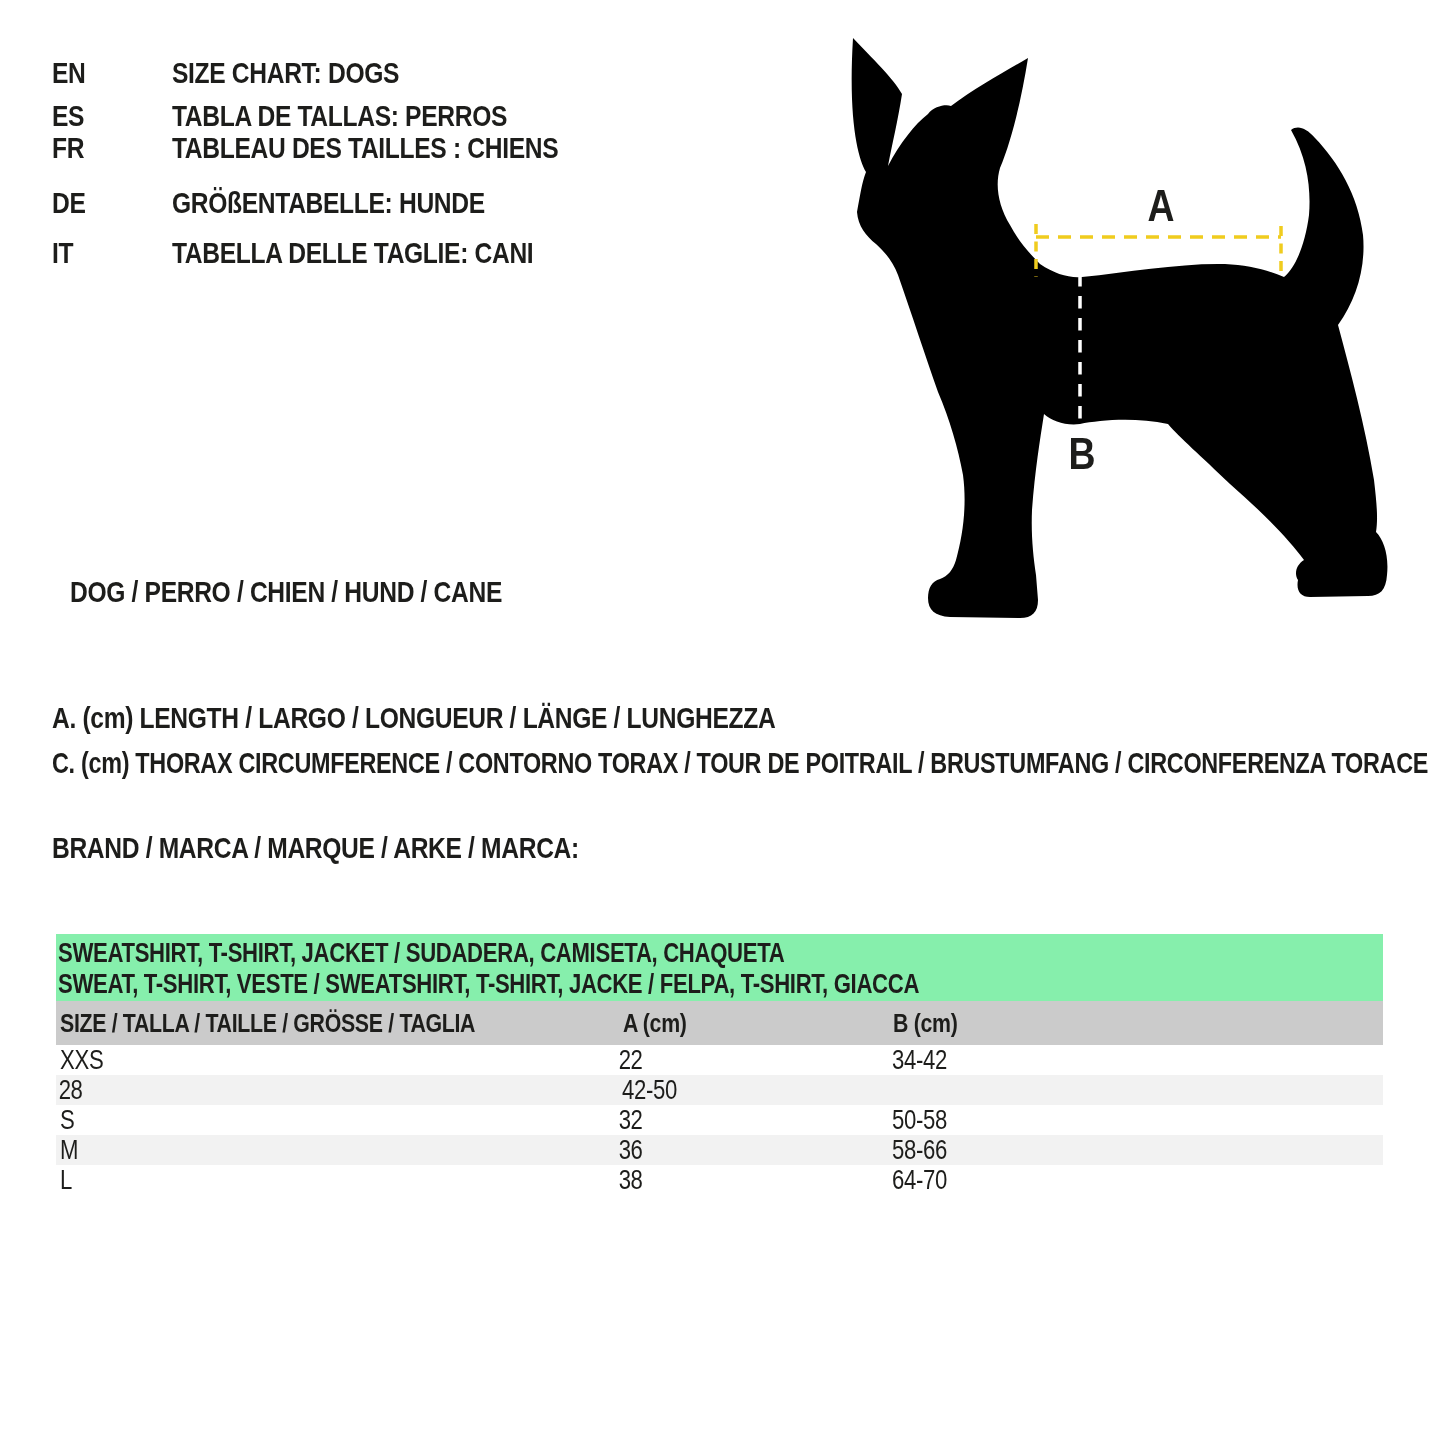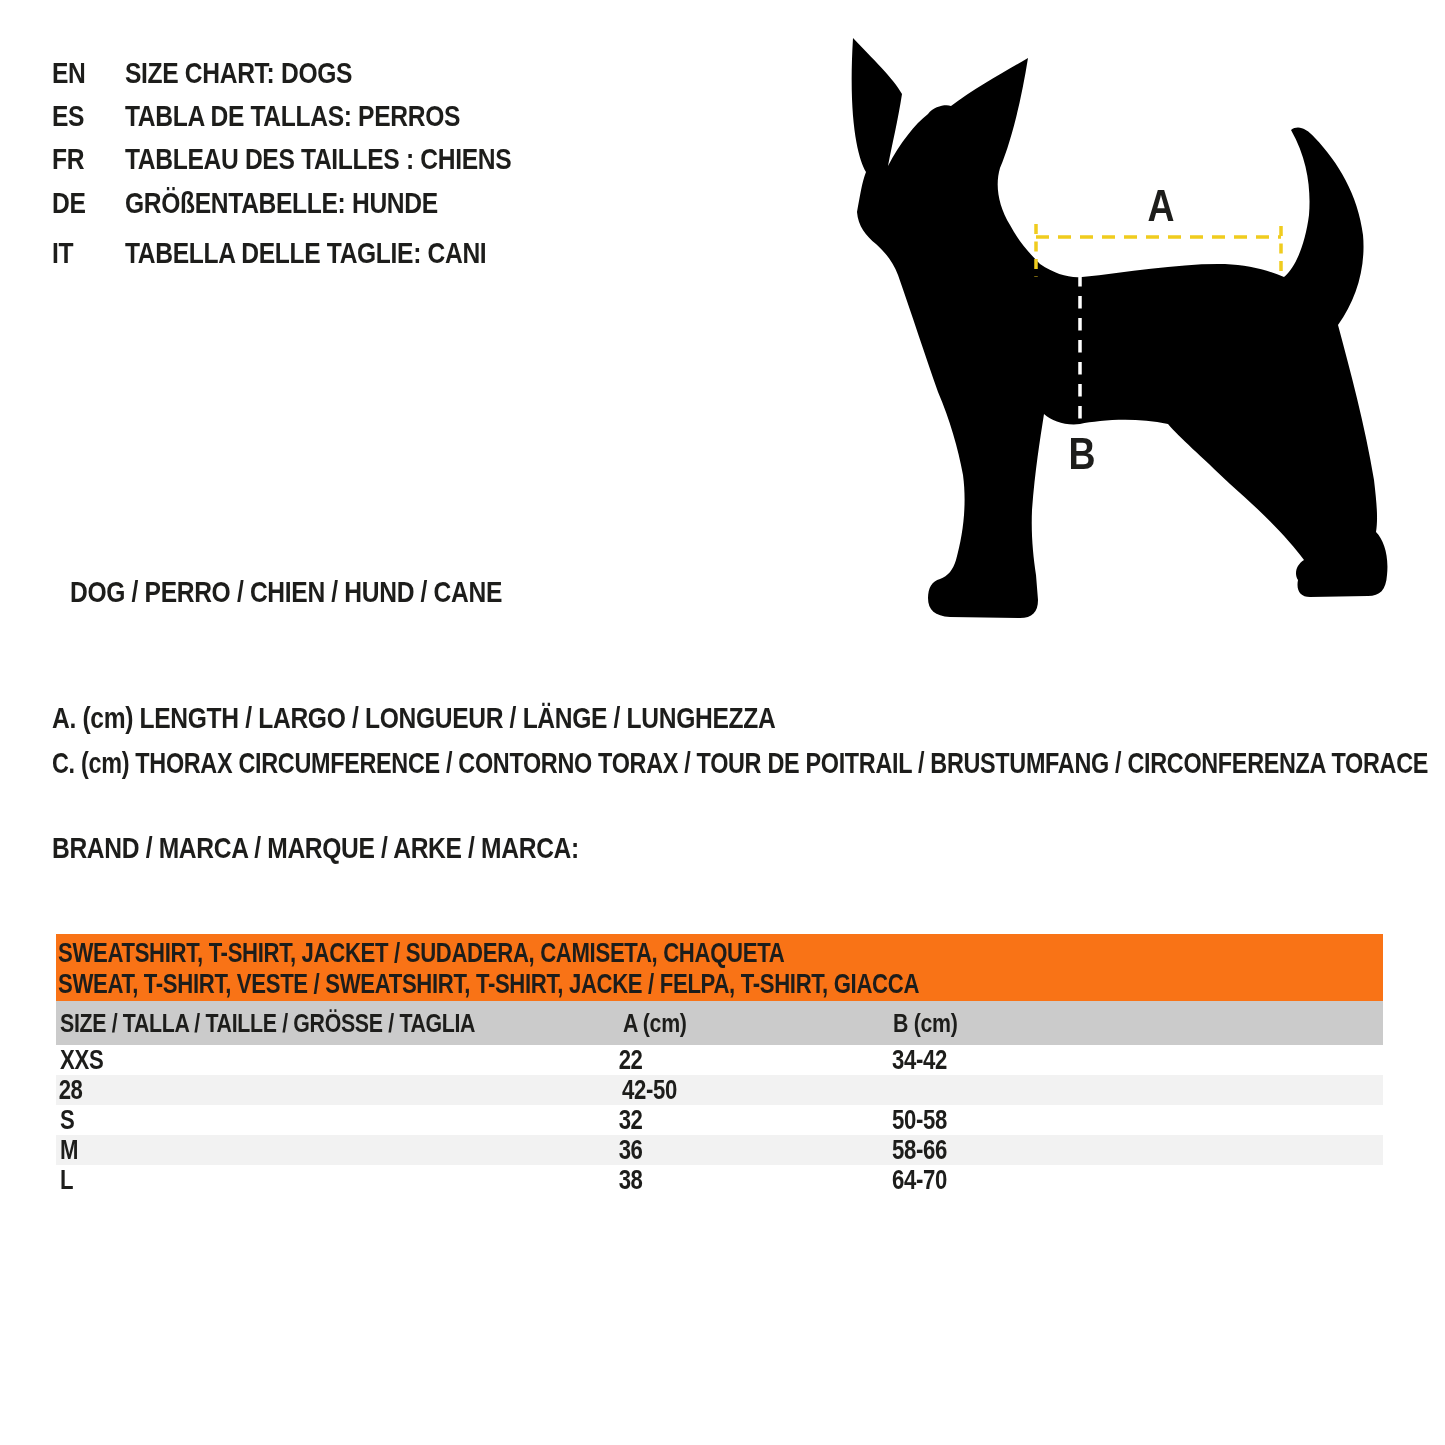--- a/index.html
+++ b/index.html
@@ -8,45 +8,45 @@
     background:#ffffff;
     font-family:"Liberation Sans","DejaVu Sans",sans-serif;
     color:#1d1d1b;
   }
   .abs{position:absolute;}
   
   .cx{display:inline-block;transform:scaleX(.82);transform-origin:0 50%;white-space:nowrap;letter-spacing:-.4px;}
   .cxc{display:inline-block;transform:scaleX(.82);transform-origin:50% 50%;white-space:nowrap;letter-spacing:-.4px;}
   .t30{font-size:30px;font-weight:700;line-height:32px;}
   
-  .lang-row{left:52px;height:32px;display:flex;}
+  .lang-row{left:52px;height:32px;display:flex;gap:47px;}
   .lang-code{width:73px;flex:0 0 73px;}
   
   .table-wrap{left:56px;top:934px;width:1327px;}
   .banner{height:67px;padding:4px 0 0 2px;box-sizing:border-box;}
   .banner div{font-size:27px;font-weight:700;line-height:31px;}
   .trow{display:grid;grid-template-columns:560px 270px 170px 1fr;align-items:center;}
   .thead{height:44px;font-size:26px;font-weight:700;}
-  .tdata{height:30px;font-size:27px;font-weight:700;}
+  .tdata{height:30px;font-size:27px;font-weight:400;}
   .c-size{padding-left:4px;text-align:left;}
   .c-a,.c-b{text-align:left;}
   svg text{font-family:"Liberation Sans","DejaVu Sans",sans-serif;font-weight:700;}
 </style>
 </head>
 <body>
 
 <div class="abs lang-row t30" style="top:57px">
   <span class="lang-code"><span class="cx">EN</span></span>
   <span class="cx">SIZE CHART: DOGS</span>
 </div>
 <div class="abs lang-row t30" style="top:100px">
   <span class="lang-code"><span class="cx">ES</span></span>
   <span class="cx">TABLA DE TALLAS: PERROS</span>
 </div>
-<div class="abs lang-row t30" style="top:143px">
+<div class="abs lang-row t30" style="top:132px">
   <span class="lang-code"><span class="cx">FR</span></span>
   <span class="cx">TABLEAU DES TAILLES : CHIENS</span>
 </div>
 <div class="abs lang-row t30" style="top:187px">
   <span class="lang-code"><span class="cx">DE</span></span>
   <span class="cx">GRÖßENTABELLE: HUNDE</span>
 </div>
 <div class="abs lang-row t30" style="top:237px">
   <span class="lang-code"><span class="cx">IT</span></span>
   <span class="cx">TABELLA DELLE TAGLIE: CANI</span>
@@ -114,21 +114,21 @@
   <span class="cx">A. (cm) LENGTH / LARGO / LONGUEUR / LÄNGE / LUNGHEZZA</span>
 </div>
 <div class="abs t30" style="left:52px;top:747px">
   <span class="cx" style="transform:scaleX(.78)">C. (cm) THORAX CIRCUMFERENCE / CONTORNO TORAX / TOUR DE POITRAIL / BRUSTUMFANG / CIRCONFERENZA TORACE</span>
 </div>
 <div class="abs t30" style="left:52px;top:832px">
   <span class="cx">BRAND / MARCA / MARQUE / ARKE / MARCA:</span>
 </div>
 
 <div class="abs table-wrap">
-  <div class="banner" style="background:#f97316">
+  <div class="banner" style="background:#86efac">
     <div><span class="cx">SWEATSHIRT, T-SHIRT, JACKET / SUDADERA, CAMISETA, CHAQUETA</span></div>
     <div><span class="cx">SWEAT, T-SHIRT, VESTE / SWEATSHIRT, T-SHIRT, JACKE / FELPA, T-SHIRT, GIACCA</span></div>
   </div>
 
   <div class="trow thead" style="background:#cbcbcb">
     <div class="c-size"><span class="cx">SIZE / TALLA / TAILLE / GRÖSSE / TAGLIA</span></div>
     <div class="c-a"><span class="cxc">A (cm)</span></div>
     <div class="c-b"><span class="cxc">B (cm)</span></div>
     <div></div>
   </div>

